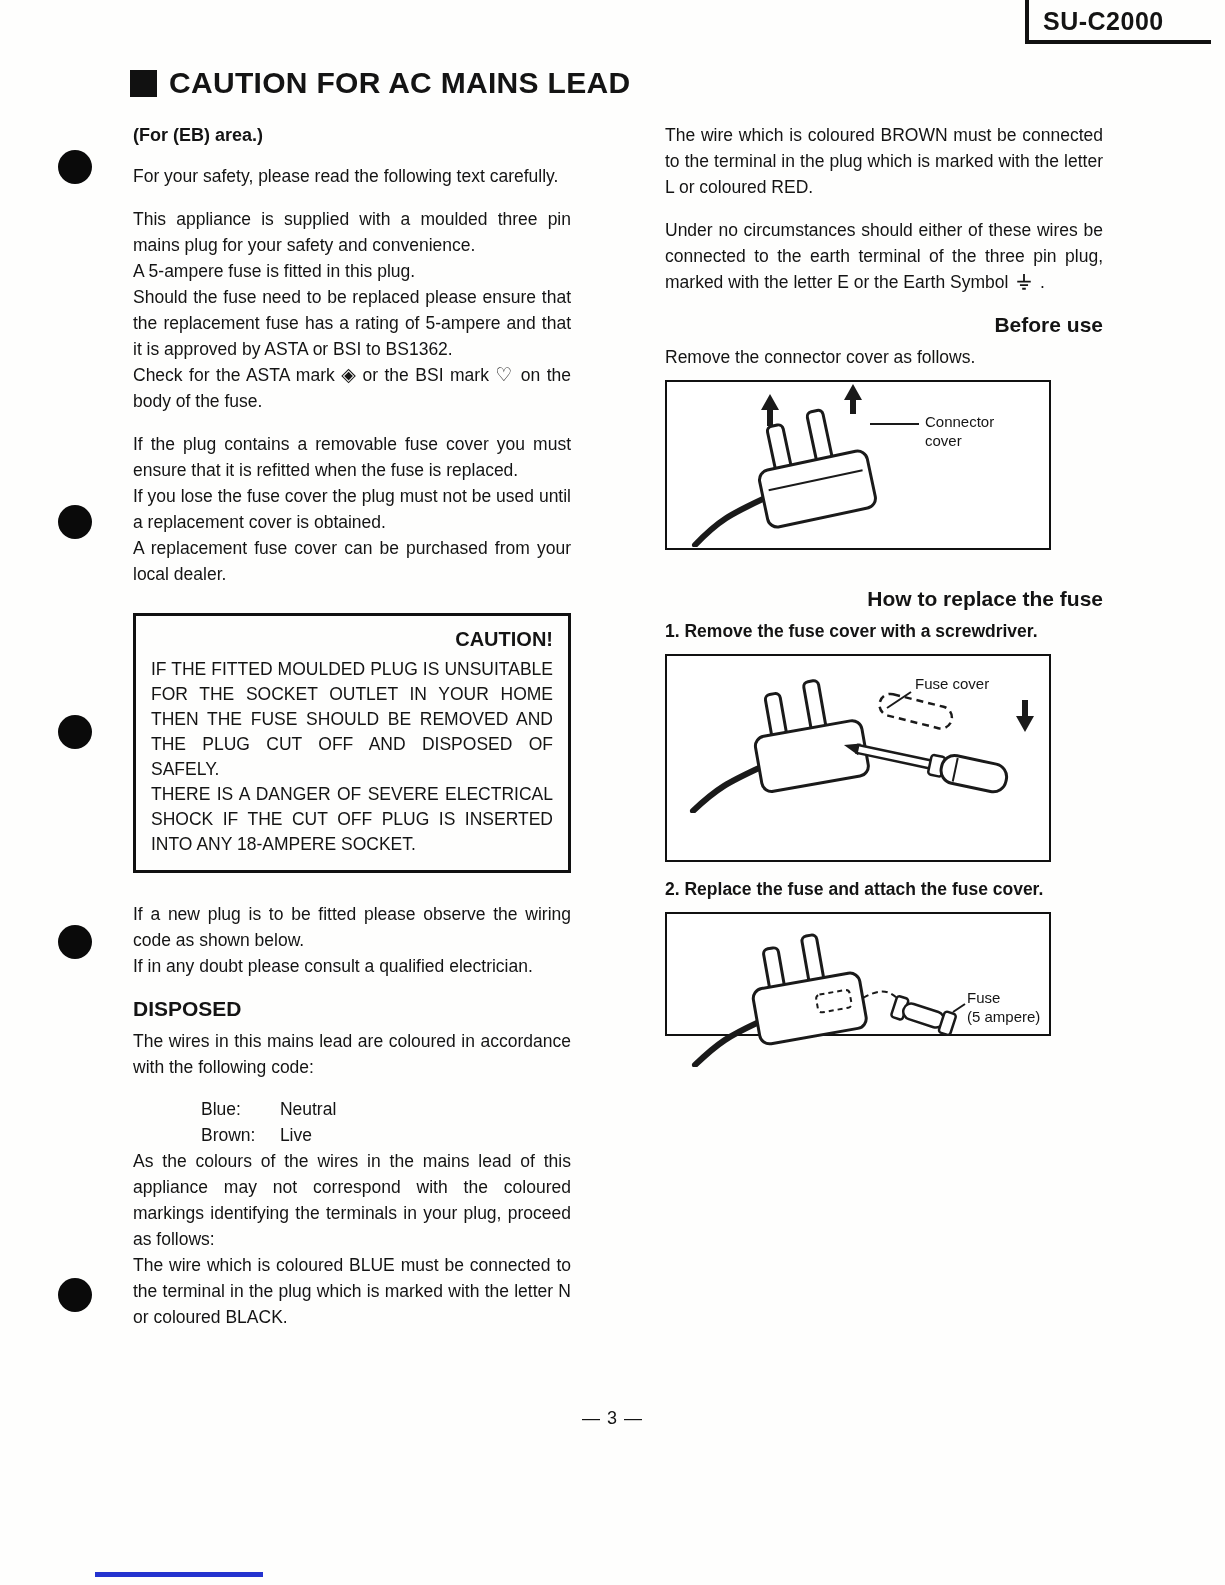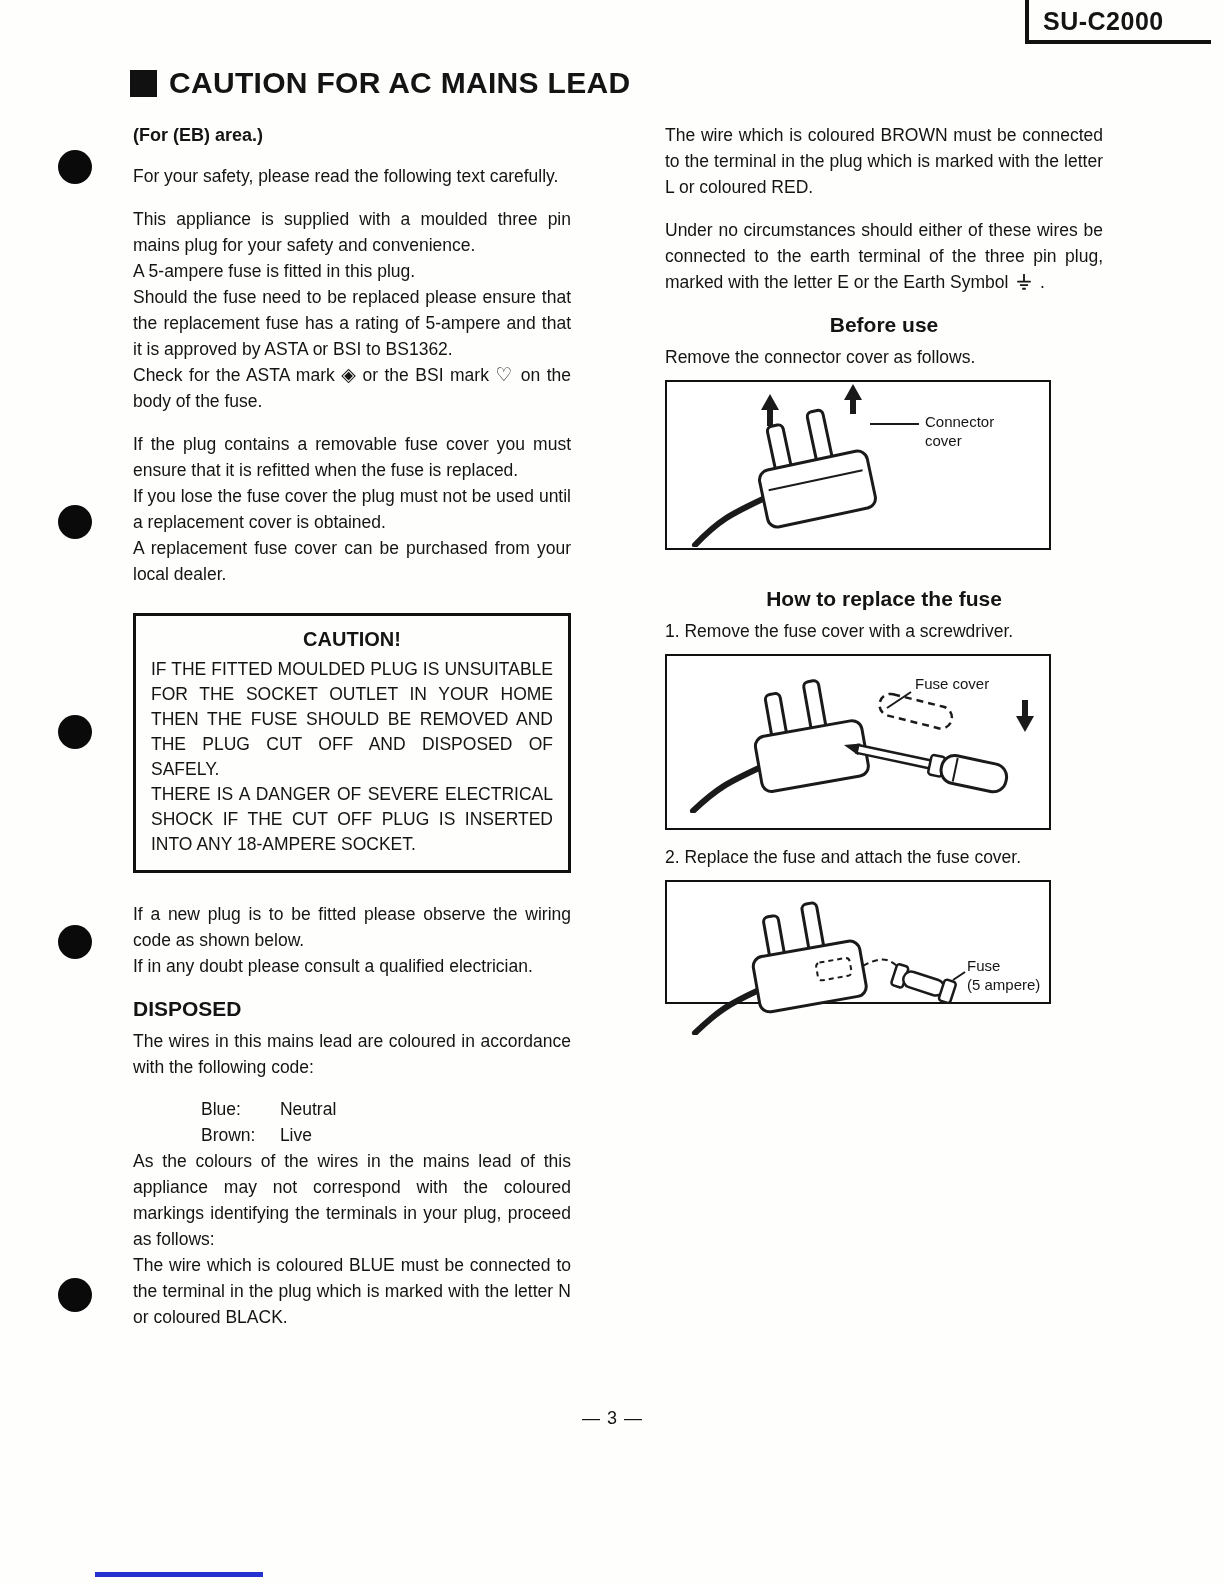--- a/index.html
+++ b/index.html
@@ -25,31 +25,31 @@
   .col {
     position:absolute; top:122px; width:438px;
     font-size:17.5px; line-height:26px; text-align:justify;
   }
   .col.left { left:133px; }
   .col.right { left:665px; }
   .para { margin:0 0 17px 0; }
   .blk { display:block; }
   .area-label { font-weight:bold; font-size:18px; margin-bottom:15px; text-align:left; }
   .caution-box { border:3px solid #111; padding:11px 15px 13px 15px; margin:26px 0 28px 0; line-height:25px; }
-  .cb-title { font-weight:bold; font-size:20px; margin-bottom:5px; text-align:center; }
+  .cb-title { font-weight:bold; font-size:20px; margin-bottom:5px; text-align:right; }
   .cb-para { margin:0; }
-  .section-title { font-weight:bold; font-size:21px; margin:14px 0 6px 0; text-align:center; }
+  .section-title { font-weight:bold; font-size:21px; margin:14px 0 6px 0; text-align:right; }
   .section-title.gap { margin-top:36px; }
   .important-title { font-weight:bold; font-size:21px; margin:8px 0 6px 0; text-align:left; }
   .code-line { padding-left:68px; text-align:left; }
   .code-label { display:inline-block; width:74px; }
-  .step { margin:0 0 8px 0; text-align:left; }
+  .step { margin:0 0 8px 0; text-align:left;font-weight:bold; }
   .figure { position:relative; width:386px; border:2.5px solid #111; background:#fff; margin:10px 0 14px 0; }
   .figure.f1 { height:170px; }
-  .figure.f2 { height:176px; }
+  .figure.f2 { height:208px; }
   .figure.f3 { height:124px; }
   .figure svg { position:absolute; left:0; top:0; }
   .fig-label { position:absolute; font-size:15px; line-height:19px; text-align:left; }
   .mark { font-size:19px; }
   .earth-icon { vertical-align:-3px; margin:0 2px; }
   .dot { position:absolute; left:58px; width:34px; height:34px; border-radius:50%; background:#0a0a0a; }
   .footer-page { position:absolute; left:0; right:0; top:1408px; text-align:center; font-size:18px; letter-spacing:1px; }
   .blue-line { position:absolute; left:95px; top:1572px; width:168px; height:5px; background:#2433cf; }
 </style>
 </head>

